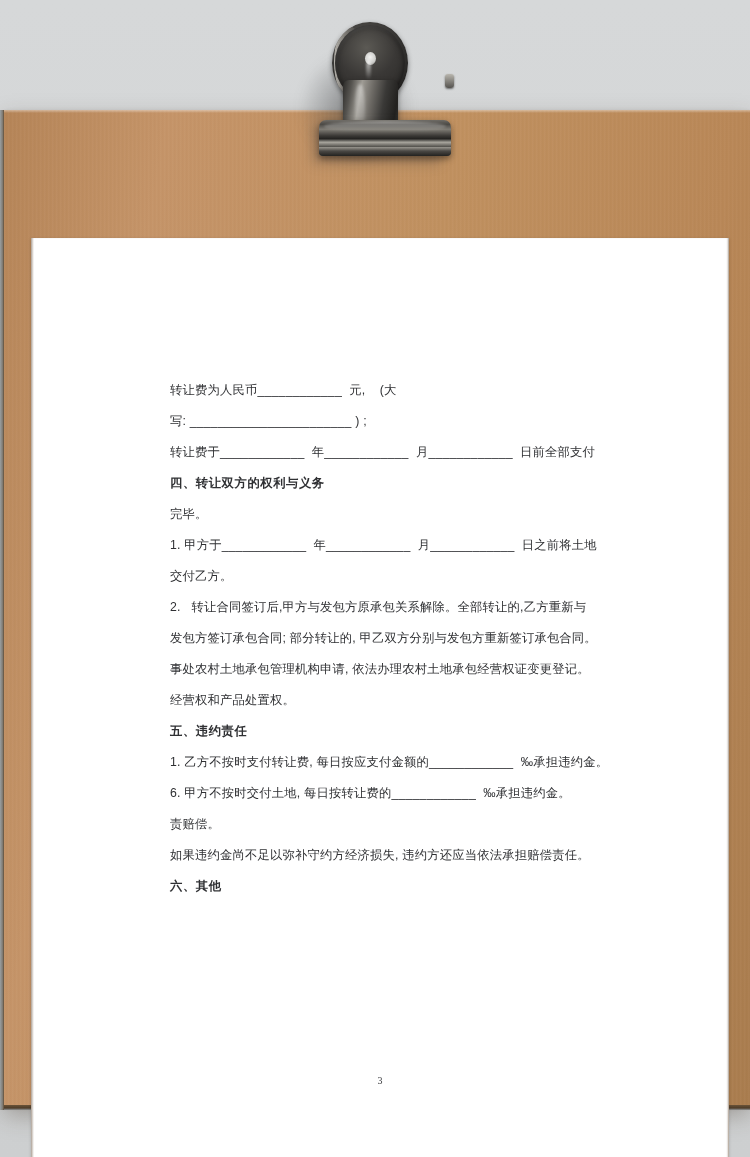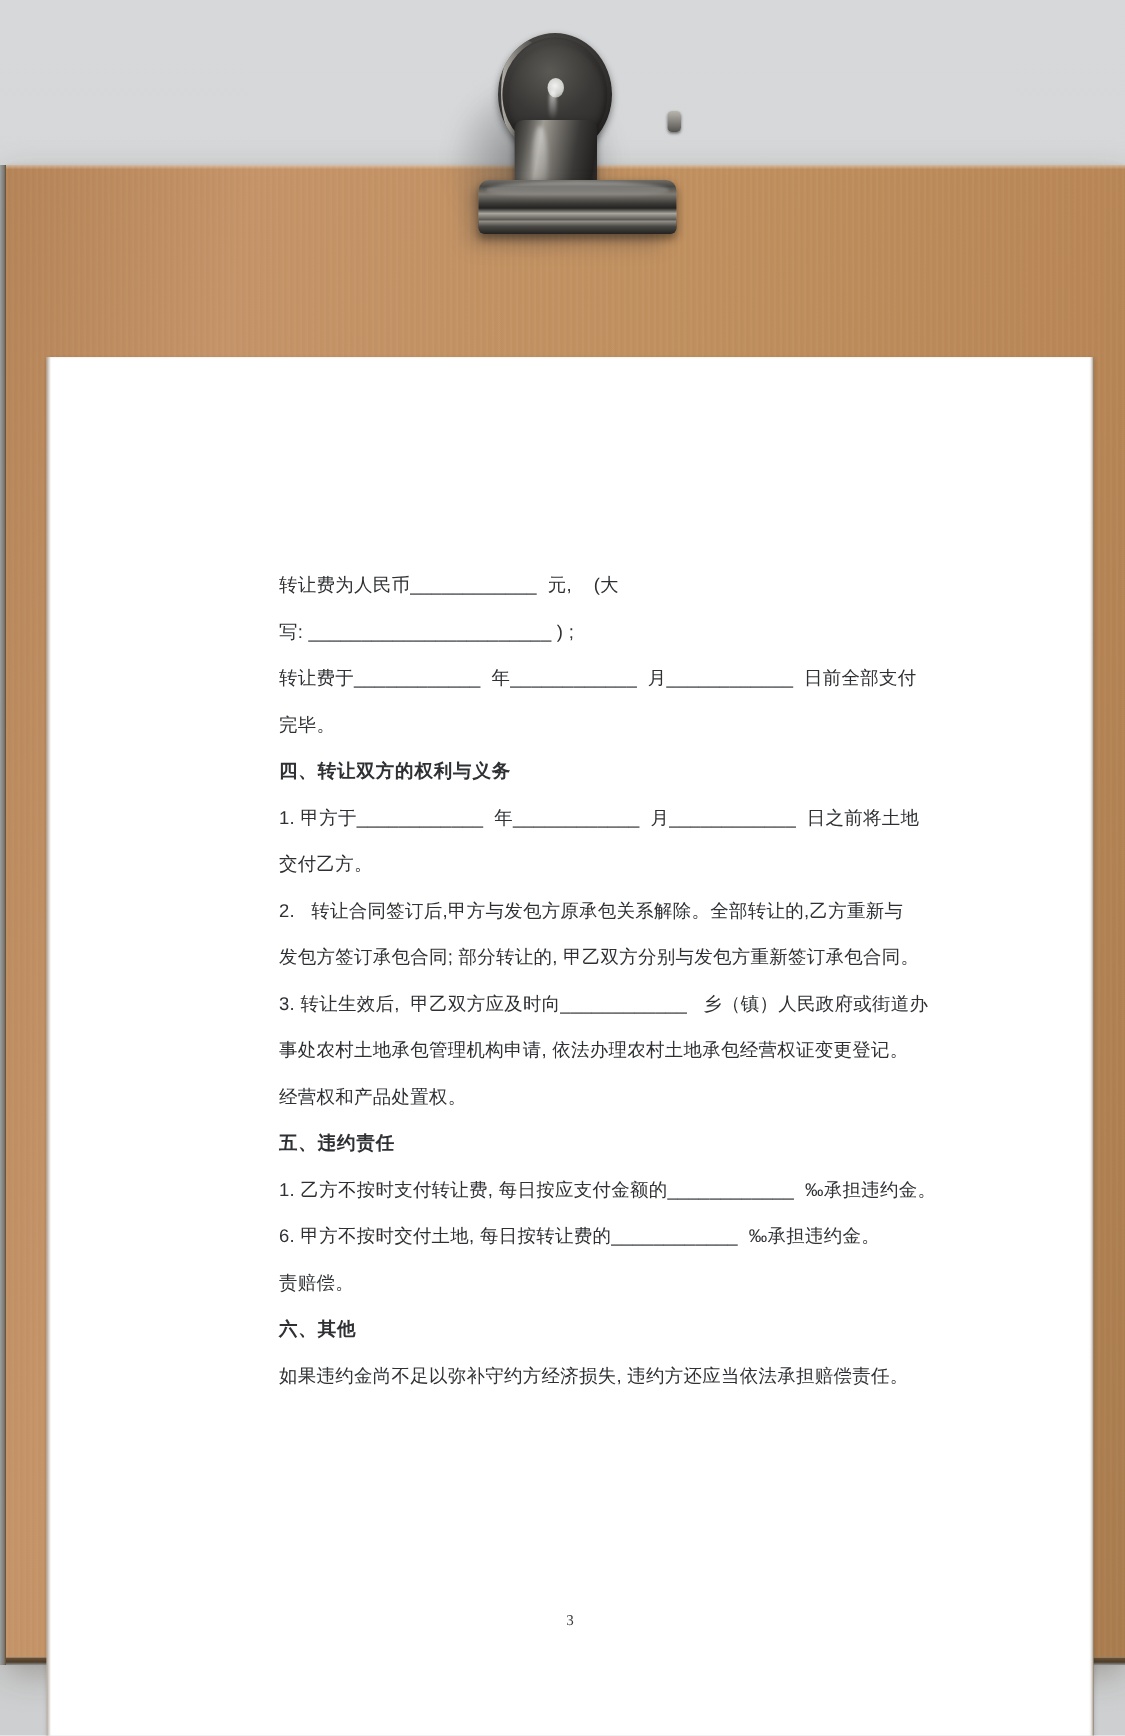--- a/index.html
+++ b/index.html
@@ -84,21 +84,20 @@
 
   
   #doc {
     position: absolute;
     left: 139px;   
     top: 127px;    
     width: 452px;
     color: #2f3033;
     font-size: 12.3px;
     line-height: 1;
-    margin-left: 16px;
   }
   .line {
     height: 31px;
     display: flex;
     align-items: flex-end;
     white-space: pre;
     letter-spacing: .2px;
   }
   .heading {
     font-weight: bold;
@@ -292,35 +291,34 @@
     <div id="clipboard-left-edge"></div>
     <div id="clipboard-bottom-edge"></div>
 
     <div id="paper">
       <div id="paper-inner-shadow"></div>
 
       <div id="doc">
         <div class="line">转让费为人民币____________  元,    (大</div>
         <div class="line">写: _______________________ ) ;</div>
         <div class="line">转让费于____________  年____________  月____________  日前全部支付</div>
+        <div class="line heading">四、转让双方的权利与义务</div>
         <div class="line">完毕。</div>
-        <div class="line heading">四、转让双方的权利与义务</div>
         <div class="line">1. 甲方于____________  年____________  月____________  日之前将土地</div>
         <div class="line">交付乙方。</div>
         <div class="line">2.   转让合同签订后,甲方与发包方原承包关系解除。全部转让的,乙方重新与</div>
         <div class="line">发包方签订承包合同; 部分转让的, 甲乙双方分别与发包方重新签订承包合同。</div>
-        <div class="line">3. 转让生效后,  甲乙双方应及时向____________   乡（镇）人民政府或街道办</div>
         <div class="line">事处农村土地承包管理机构申请, 依法办理农村土地承包经营权证变更登记。</div>
         <div class="line">经营权和产品处置权。</div>
         <div class="line heading">五、违约责任</div>
         <div class="line">1. 乙方不按时支付转让费, 每日按应支付金额的____________  ‰承担违约金。</div>
         <div class="line">6. 甲方不按时交付土地, 每日按转让费的____________  ‰承担违约金。</div>
         <div class="line">责赔偿。</div>
+        <div class="line">如果违约金尚不足以弥补守约方经济损失, 违约方还应当依法承担赔偿责任。</div>
         <div class="line heading">六、其他</div>
-        <div class="line">如果违约金尚不足以弥补守约方经济损失, 违约方还应当依法承担赔偿责任。</div>
       </div>
 
       <div id="page-number">3</div>
     </div>
   </div>
 
   <div id="clip">
     <div id="clip-shadow"></div>
     <div id="clip-disc">
       <div id="clip-disc-spring"></div>

